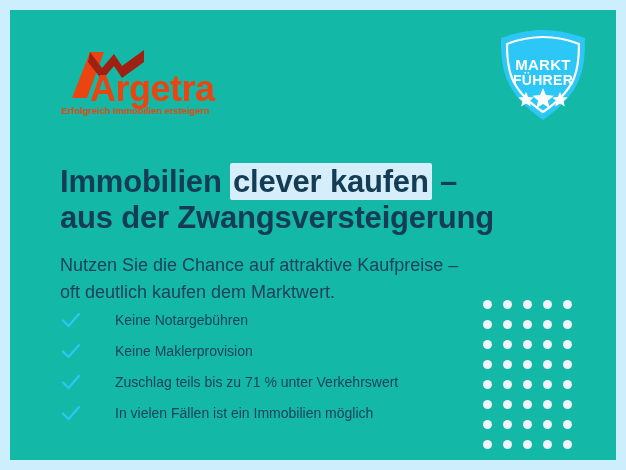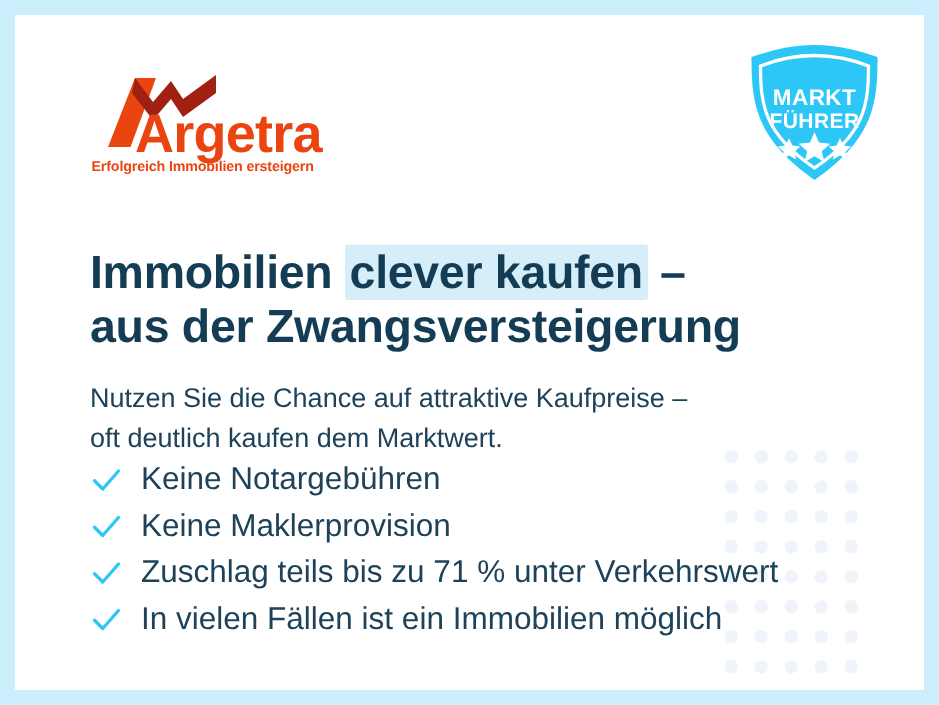--- a/index.html
+++ b/index.html
@@ -12,21 +12,21 @@
     background: #cdeefc;
     font-family: "Liberation Sans", sans-serif;
     overflow: hidden;
   }
   .card {
     position: absolute;
     left: 10px;
     top: 10px;
     width: 606px;
     height: 450px;
-    background: #ffffff;
+    background: #14b8a6;
     overflow: hidden;
   }
 
   
   .dot-grid {
     position: absolute;
     right: 33px;
     top: 290px;
     display: grid;
     grid-template-columns: repeat(5, 20px);
@@ -116,24 +116,25 @@
     height: 31px;
   }
   .check {
     flex: 0 0 auto;
     width: 22px;
     height: 22px;
     margin-right: 12px;
     display: block;
   }
   .benefit-label {
-    font-size: 21px;
+    font-size: 14px;
     color: #1d4259;
     line-height: 20px;
     white-space: nowrap;
+    margin-left: 21px;
   }
 </style>
 </head>
 <body>
 
 <div class="card">
 
   <div class="dot-grid">
       <span style="background: rgb(238, 244, 250);"></span>
       <span style="background: rgb(238, 244, 250);"></span>

